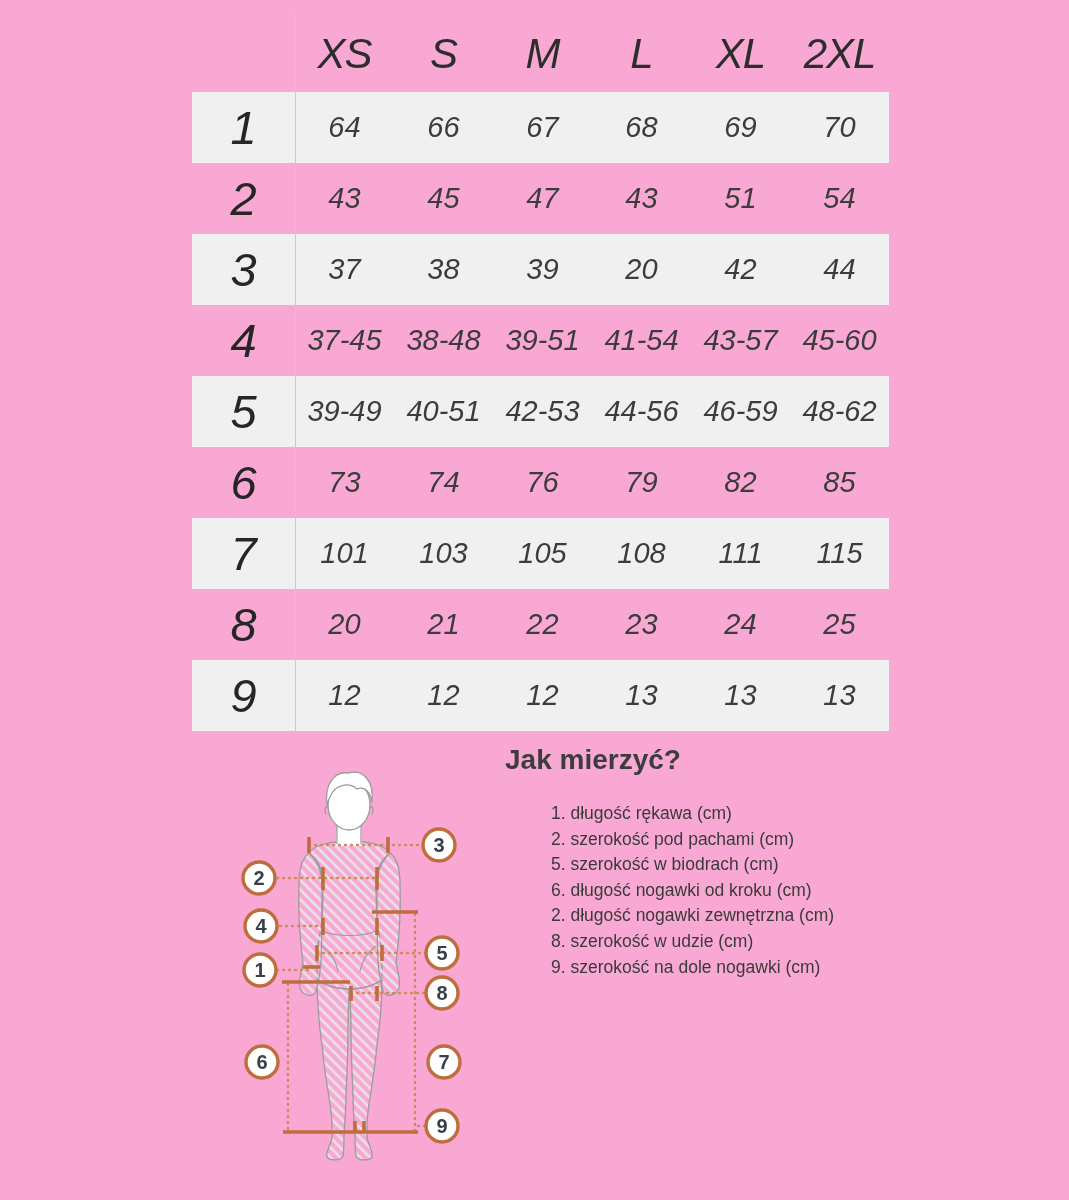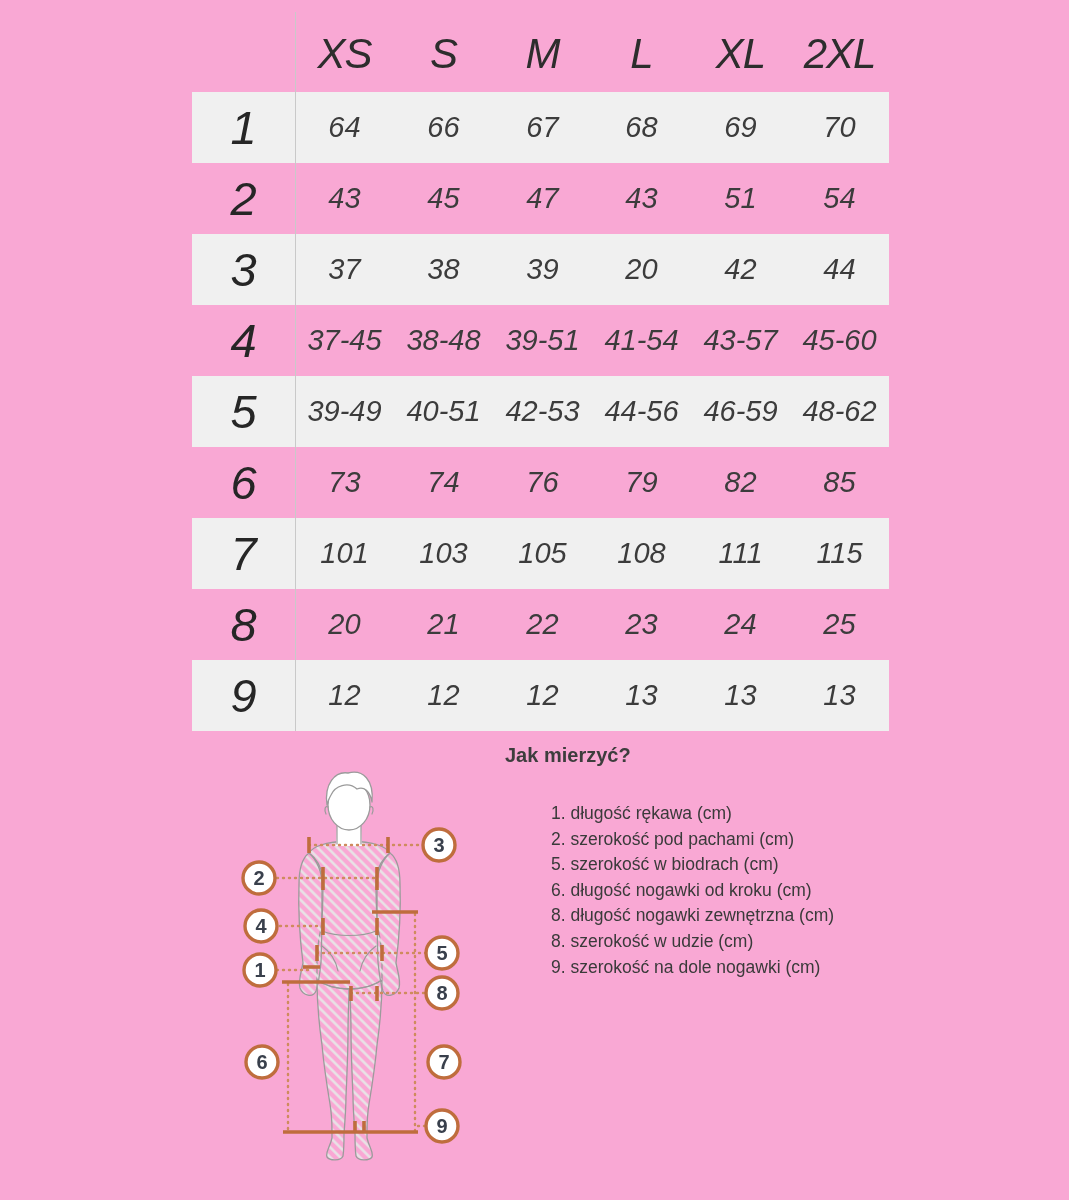--- a/index.html
+++ b/index.html
@@ -27,21 +27,21 @@
     text-align:center; font-style:italic; font-size:29px; color:#3c3c3c;
   }
   .vline {
     position:absolute; left:295px; top:12px; width:1px; height:719px;
     background:#c9c9c9;
   }
 
   
   .guide-title {
     position:absolute; left:505px; top:744px;
-    font-size:20px; font-weight:bold; color:#3d3d3d;
+    font-size:28px; font-weight:bold; color:#3d3d3d;
   }
   .guide-list { position:absolute; left:534px; top:801px;margin-left:17px; }
   .g-item {
     font-size:17.5px; line-height:25.6px; color:#3a3a3a; white-space:nowrap;
   }
 
   
   .diagram { position:absolute; left:225px; top:760px; }
   .bd  { stroke:#9b9b9b; stroke-width:1.3; fill:url(#hatch); stroke-linejoin:round; }
   .hd  { stroke:#9b9b9b; stroke-width:1.3; fill:#ffffff; stroke-linejoin:round; }
@@ -153,21 +153,21 @@
     </div>
   </div>
   <div class="vline"></div>
 
   <div class="guide-title">Jak mierzyć?</div>
   <div class="guide-list">
     <div class="g-item">1. długość rękawa (cm)</div>
     <div class="g-item">2. szerokość pod pachami (cm)</div>
     <div class="g-item">5. szerokość w biodrach (cm)</div>
     <div class="g-item">6. długość nogawki od kroku (cm)</div>
-    <div class="g-item">8. długość nogawki zewnętrzna (cm)</div>
+    <div class="g-item">2. długość nogawki zewnętrzna (cm)</div>
     <div class="g-item">8. szerokość w udzie (cm)</div>
     <div class="g-item">9. szerokość na dole nogawki (cm)</div>
   </div>
 
   <svg class="diagram" width="260" height="430" viewBox="0 0 260 430">
     <defs>
       <pattern id="hatch" width="7" height="7" patternUnits="userSpaceOnUse" patternTransform="rotate(-45)">
         <line x1="3.5" y1="0" x2="3.5" y2="7" stroke="#e7e7e7" stroke-width="2.4"></line>
       </pattern>
     </defs>

